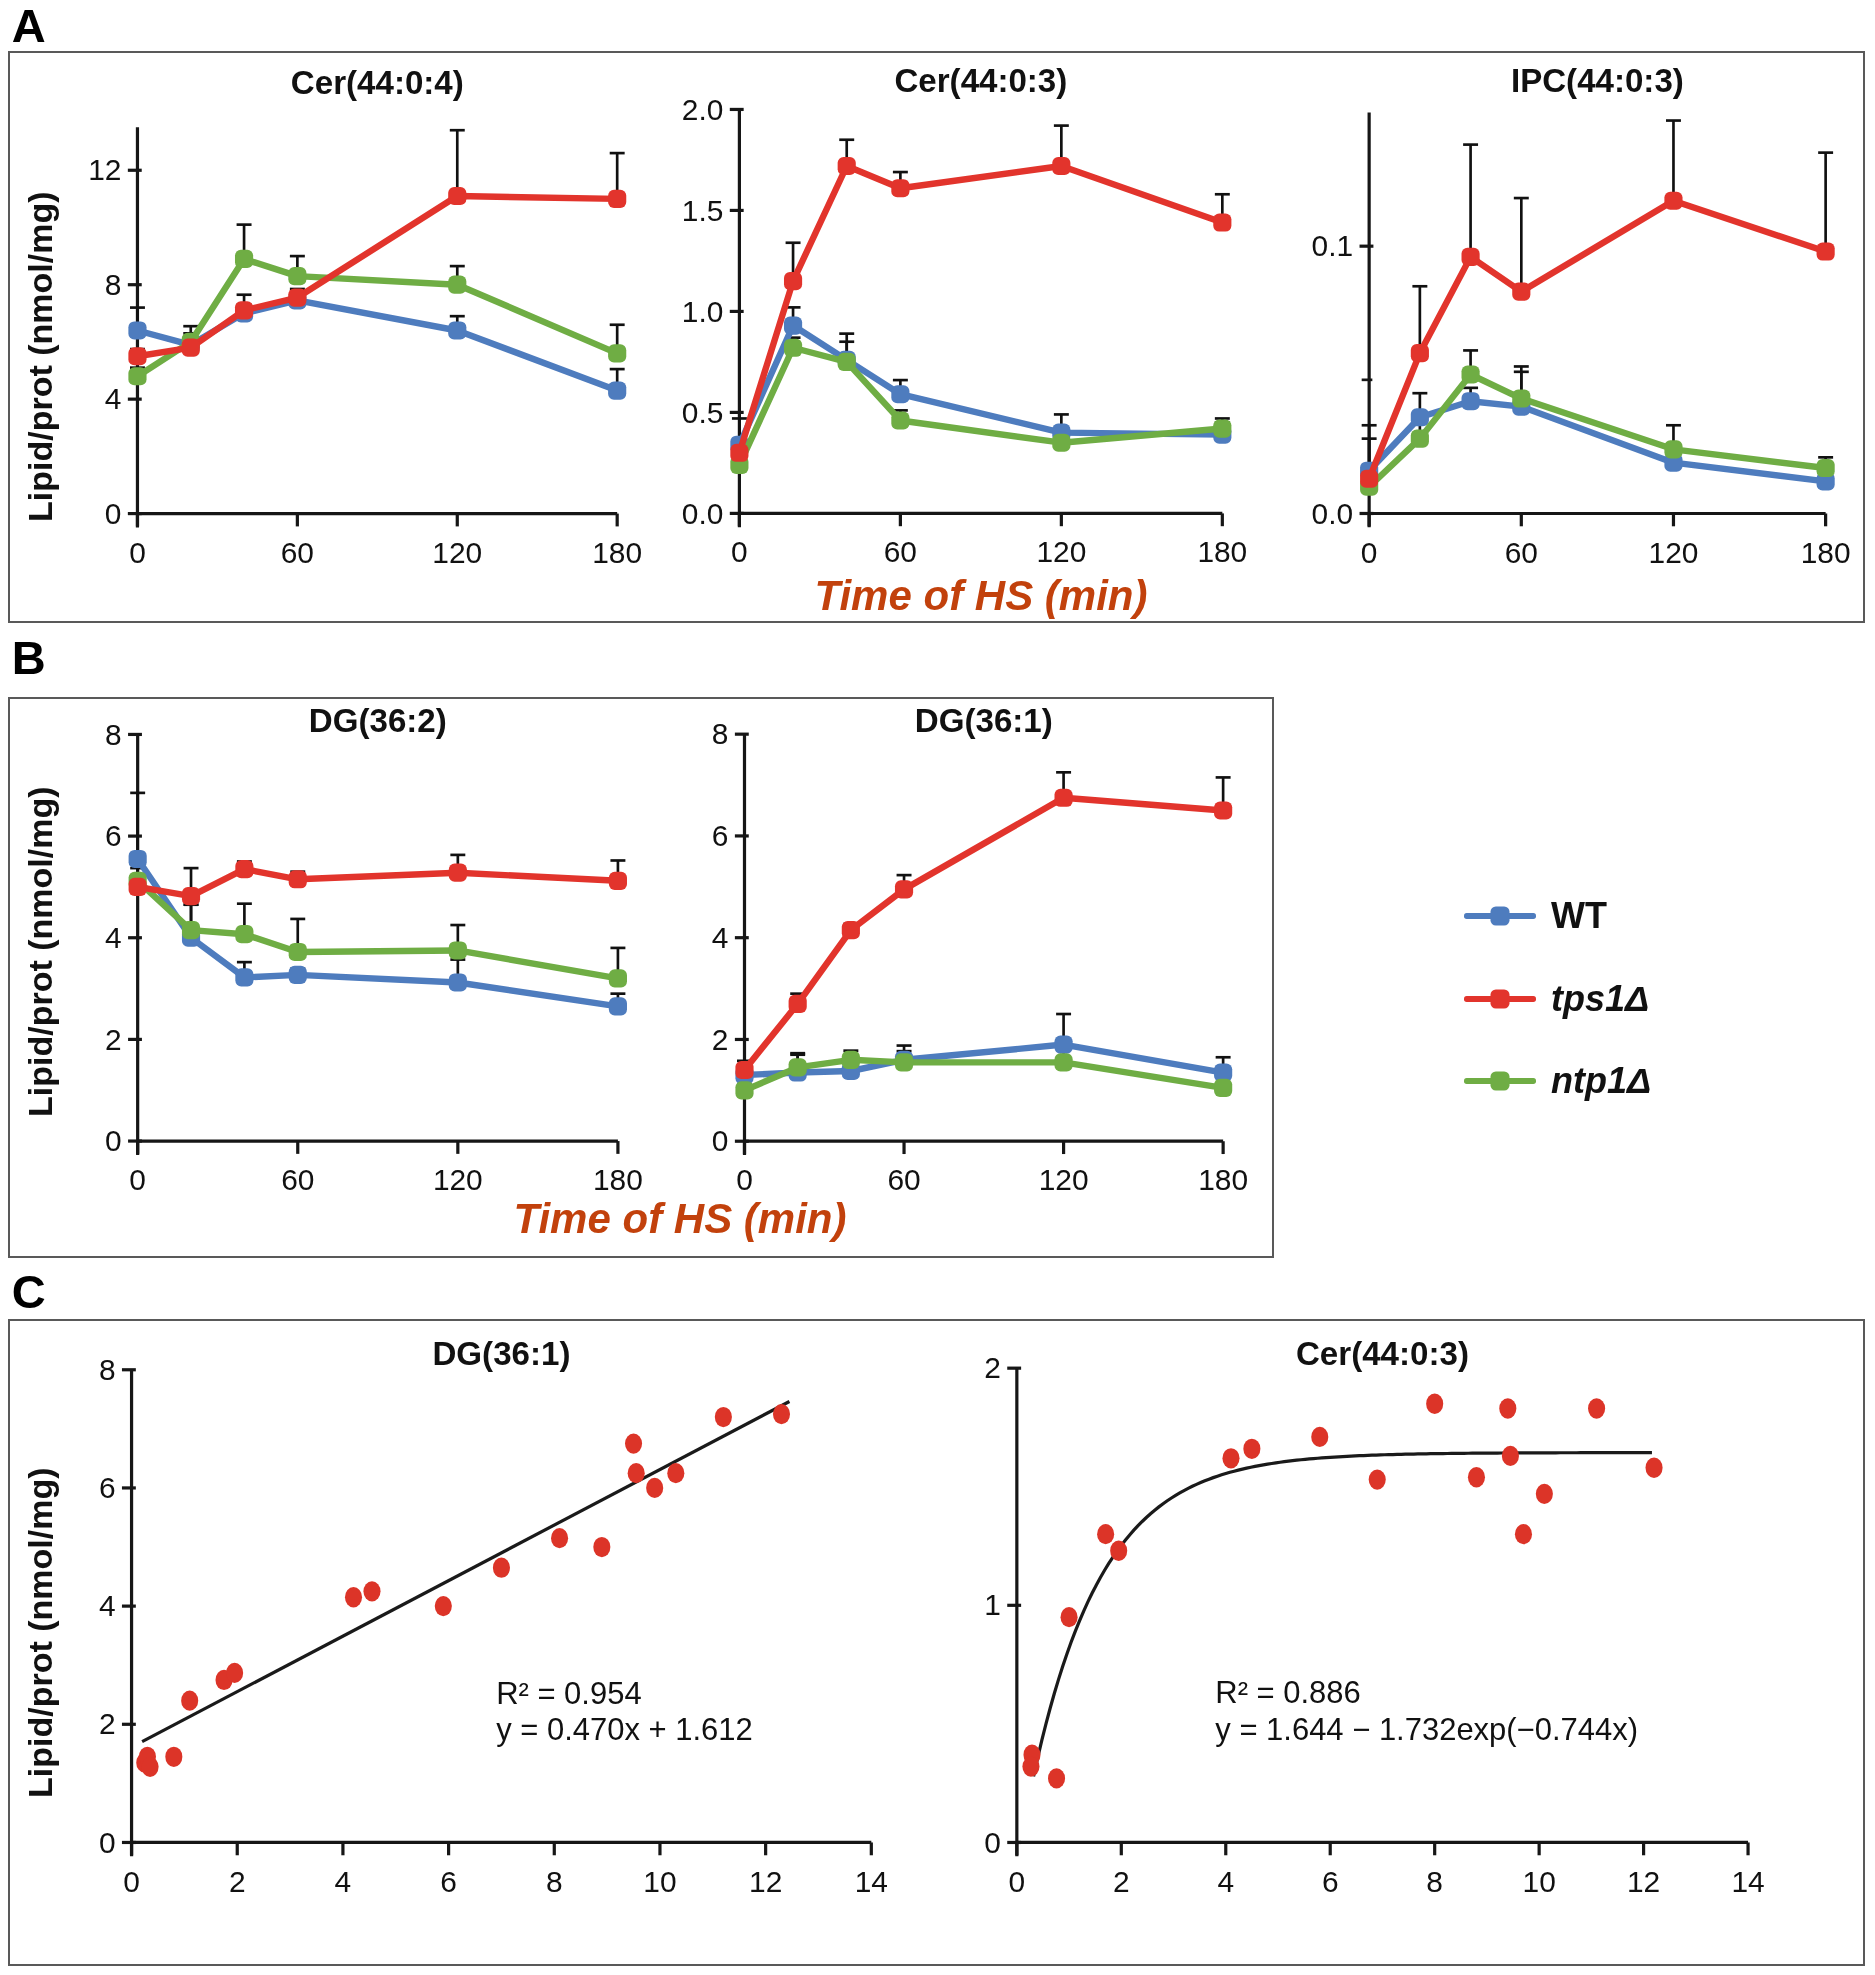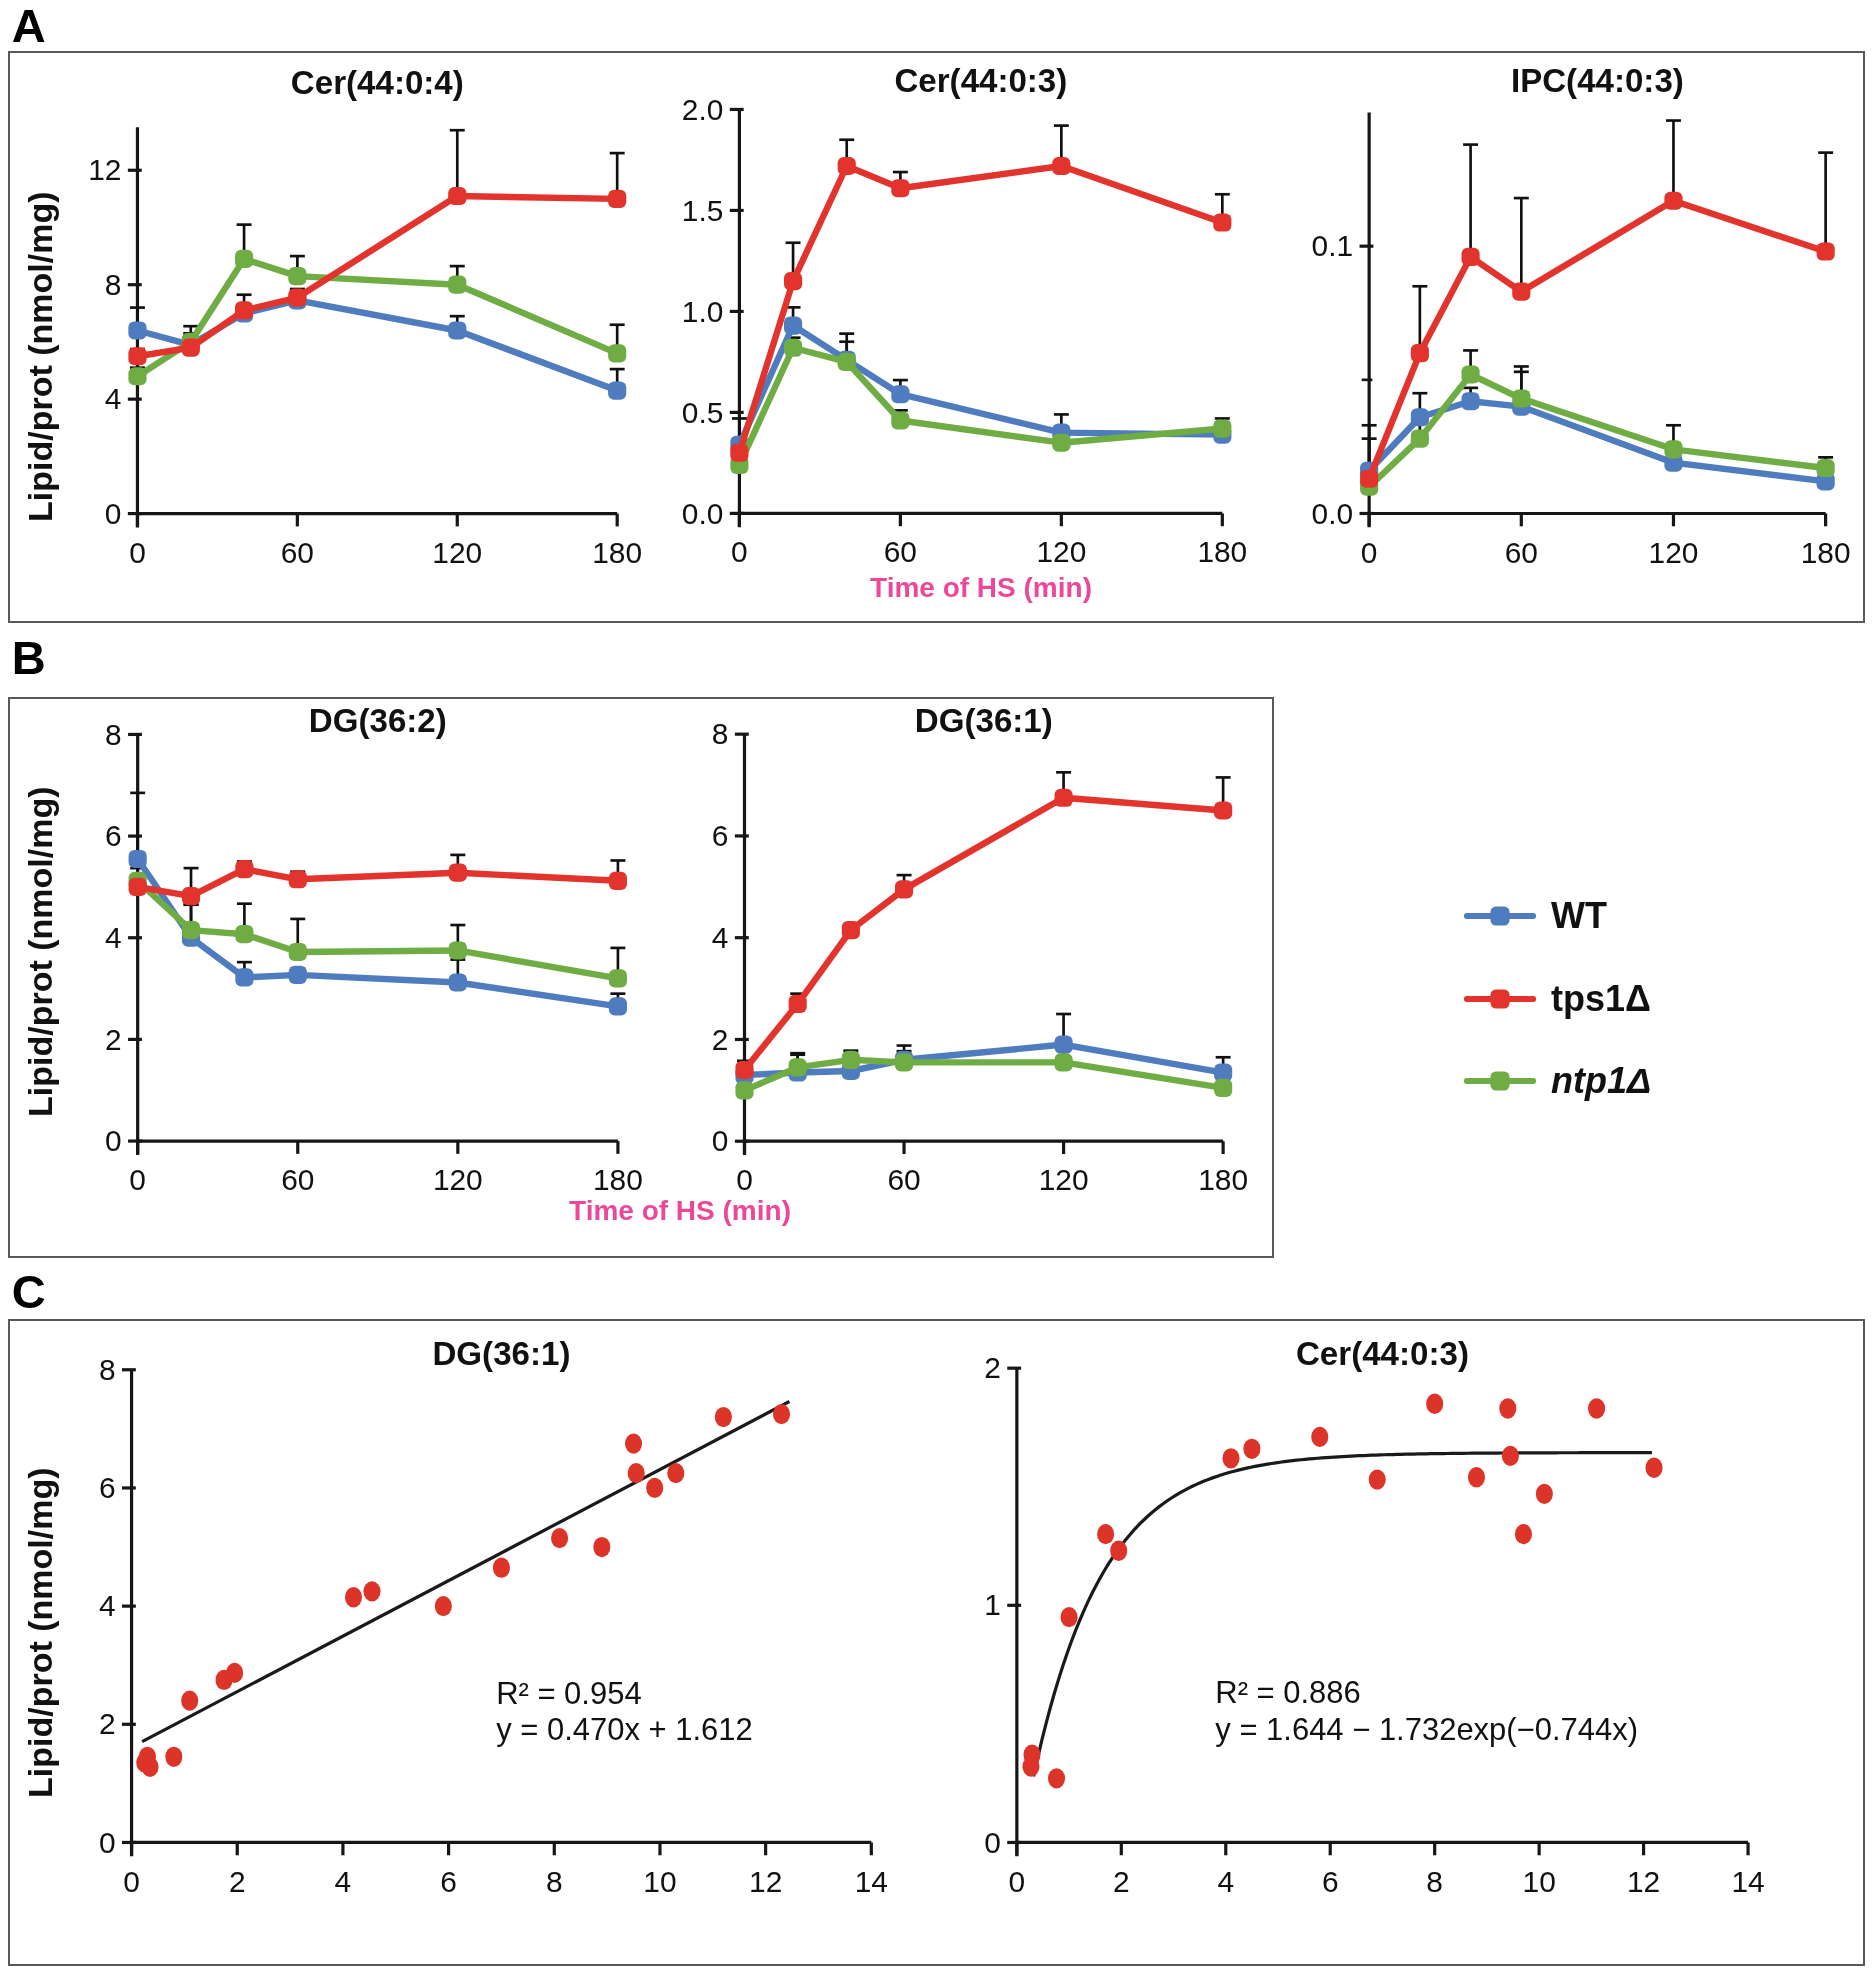--- a/index.html
+++ b/index.html
@@ -3,21 +3,21 @@
 <meta charset="utf-8">
 <style>
   html,body{margin:0;padding:0;background:#ffffff;}
   body{width:1876px;height:1975px;font-family:"Liberation Sans",sans-serif;color:#111;}
   .page{position:relative;width:1876px;height:1975px;background:#fff;overflow:hidden;}
   .panel-letter{position:absolute;font-size:47px;font-weight:700;line-height:1;color:#000;}
   .panel-box{position:absolute;border:2.7px solid #595959;background:#fff;box-sizing:border-box;}
   svg.chart{position:absolute;overflow:visible;}
   svg text{font-family:"Liberation Sans",sans-serif;}
   .vlab{position:absolute;white-space:nowrap;font-size:34px;font-weight:700;transform:rotate(-90deg);transform-origin:left top;color:#111;}
-  .hlab{position:absolute;white-space:nowrap;font-size:28px;font-weight:700;transform:translateX(-50%);color:#ec4899;}
+  .hlab{position:absolute;white-space:nowrap;font-size:42px;font-weight:700;transform:translateX(-50%);color:#c2410c;font-style:italic;}
   .legend{position:absolute;left:1464px;top:887px;display:flex;flex-direction:column;gap:24.6px;}
   .legend-item{display:flex;align-items:center;height:58px;}
   .legend-line{position:relative;width:72px;height:5.9px;border-radius:2.7px;background:#999;}
   .legend-dot{position:absolute;left:50%;top:50%;width:19px;height:19px;border-radius:5.3px;transform:translate(-50%,-50%);background:#999;}
   .legend-label{margin-left:15px;font-size:36px;font-weight:700;color:#111;}
 </style>
 </head>
 <body>
 
 <div class="page">
@@ -429,21 +429,21 @@
     <div class="legend-item">
       <span class="legend-line" style="background: rgb(78, 124, 190);">
           <span class="legend-dot" style="background: rgb(78, 124, 190);"></span>
         </span>
       <span class="legend-label" style="font-style: normal;">WT</span>
     </div>
     <div class="legend-item">
       <span class="legend-line" style="background: rgb(226, 52, 44);">
           <span class="legend-dot" style="background: rgb(226, 52, 44);"></span>
         </span>
-      <span class="legend-label" style="">tps1Δ</span>
+      <span class="legend-label" style="font-style: italic;">tps1Δ</span>
     </div>
     <div class="legend-item">
       <span class="legend-line" style="background: rgb(111, 173, 68);">
           <span class="legend-dot" style="background: rgb(111, 173, 68);"></span>
         </span>
       <span class="legend-label" style="font-style: italic;">ntp1Δ</span>
     </div>
   </div>
 
   <div class="panel-letter" style="left:11.7px;top:1268px;">C</div>

